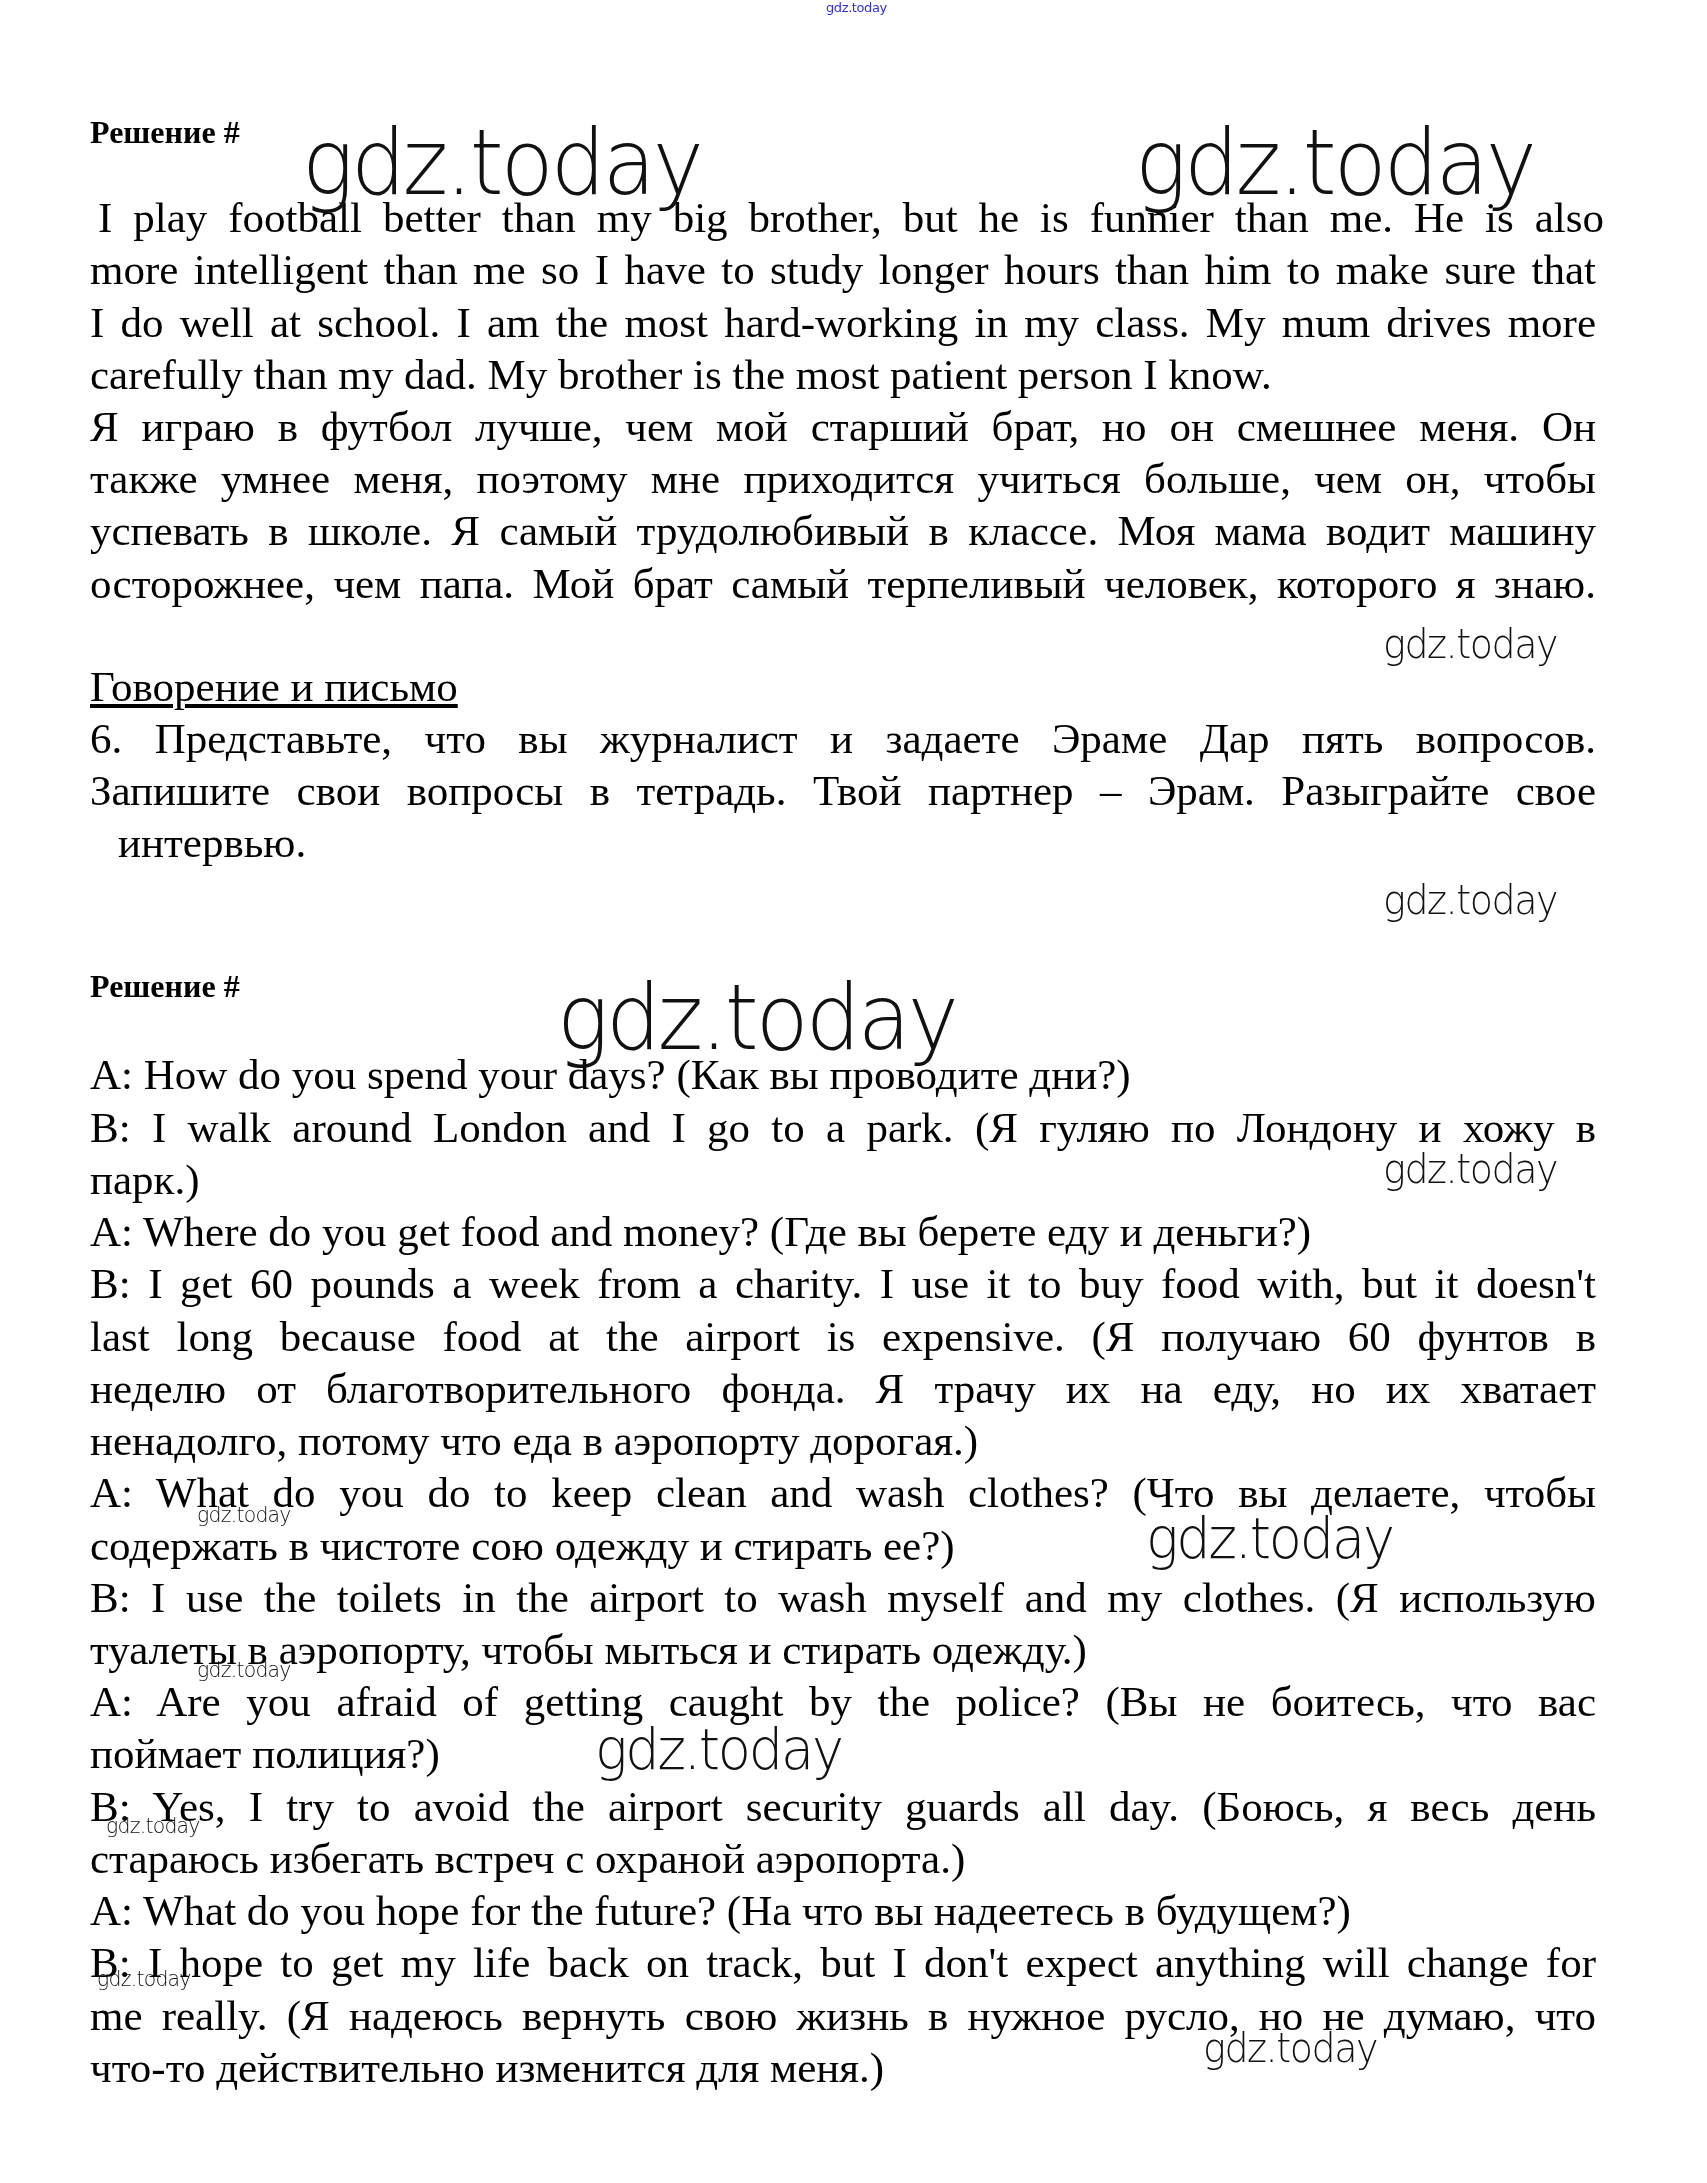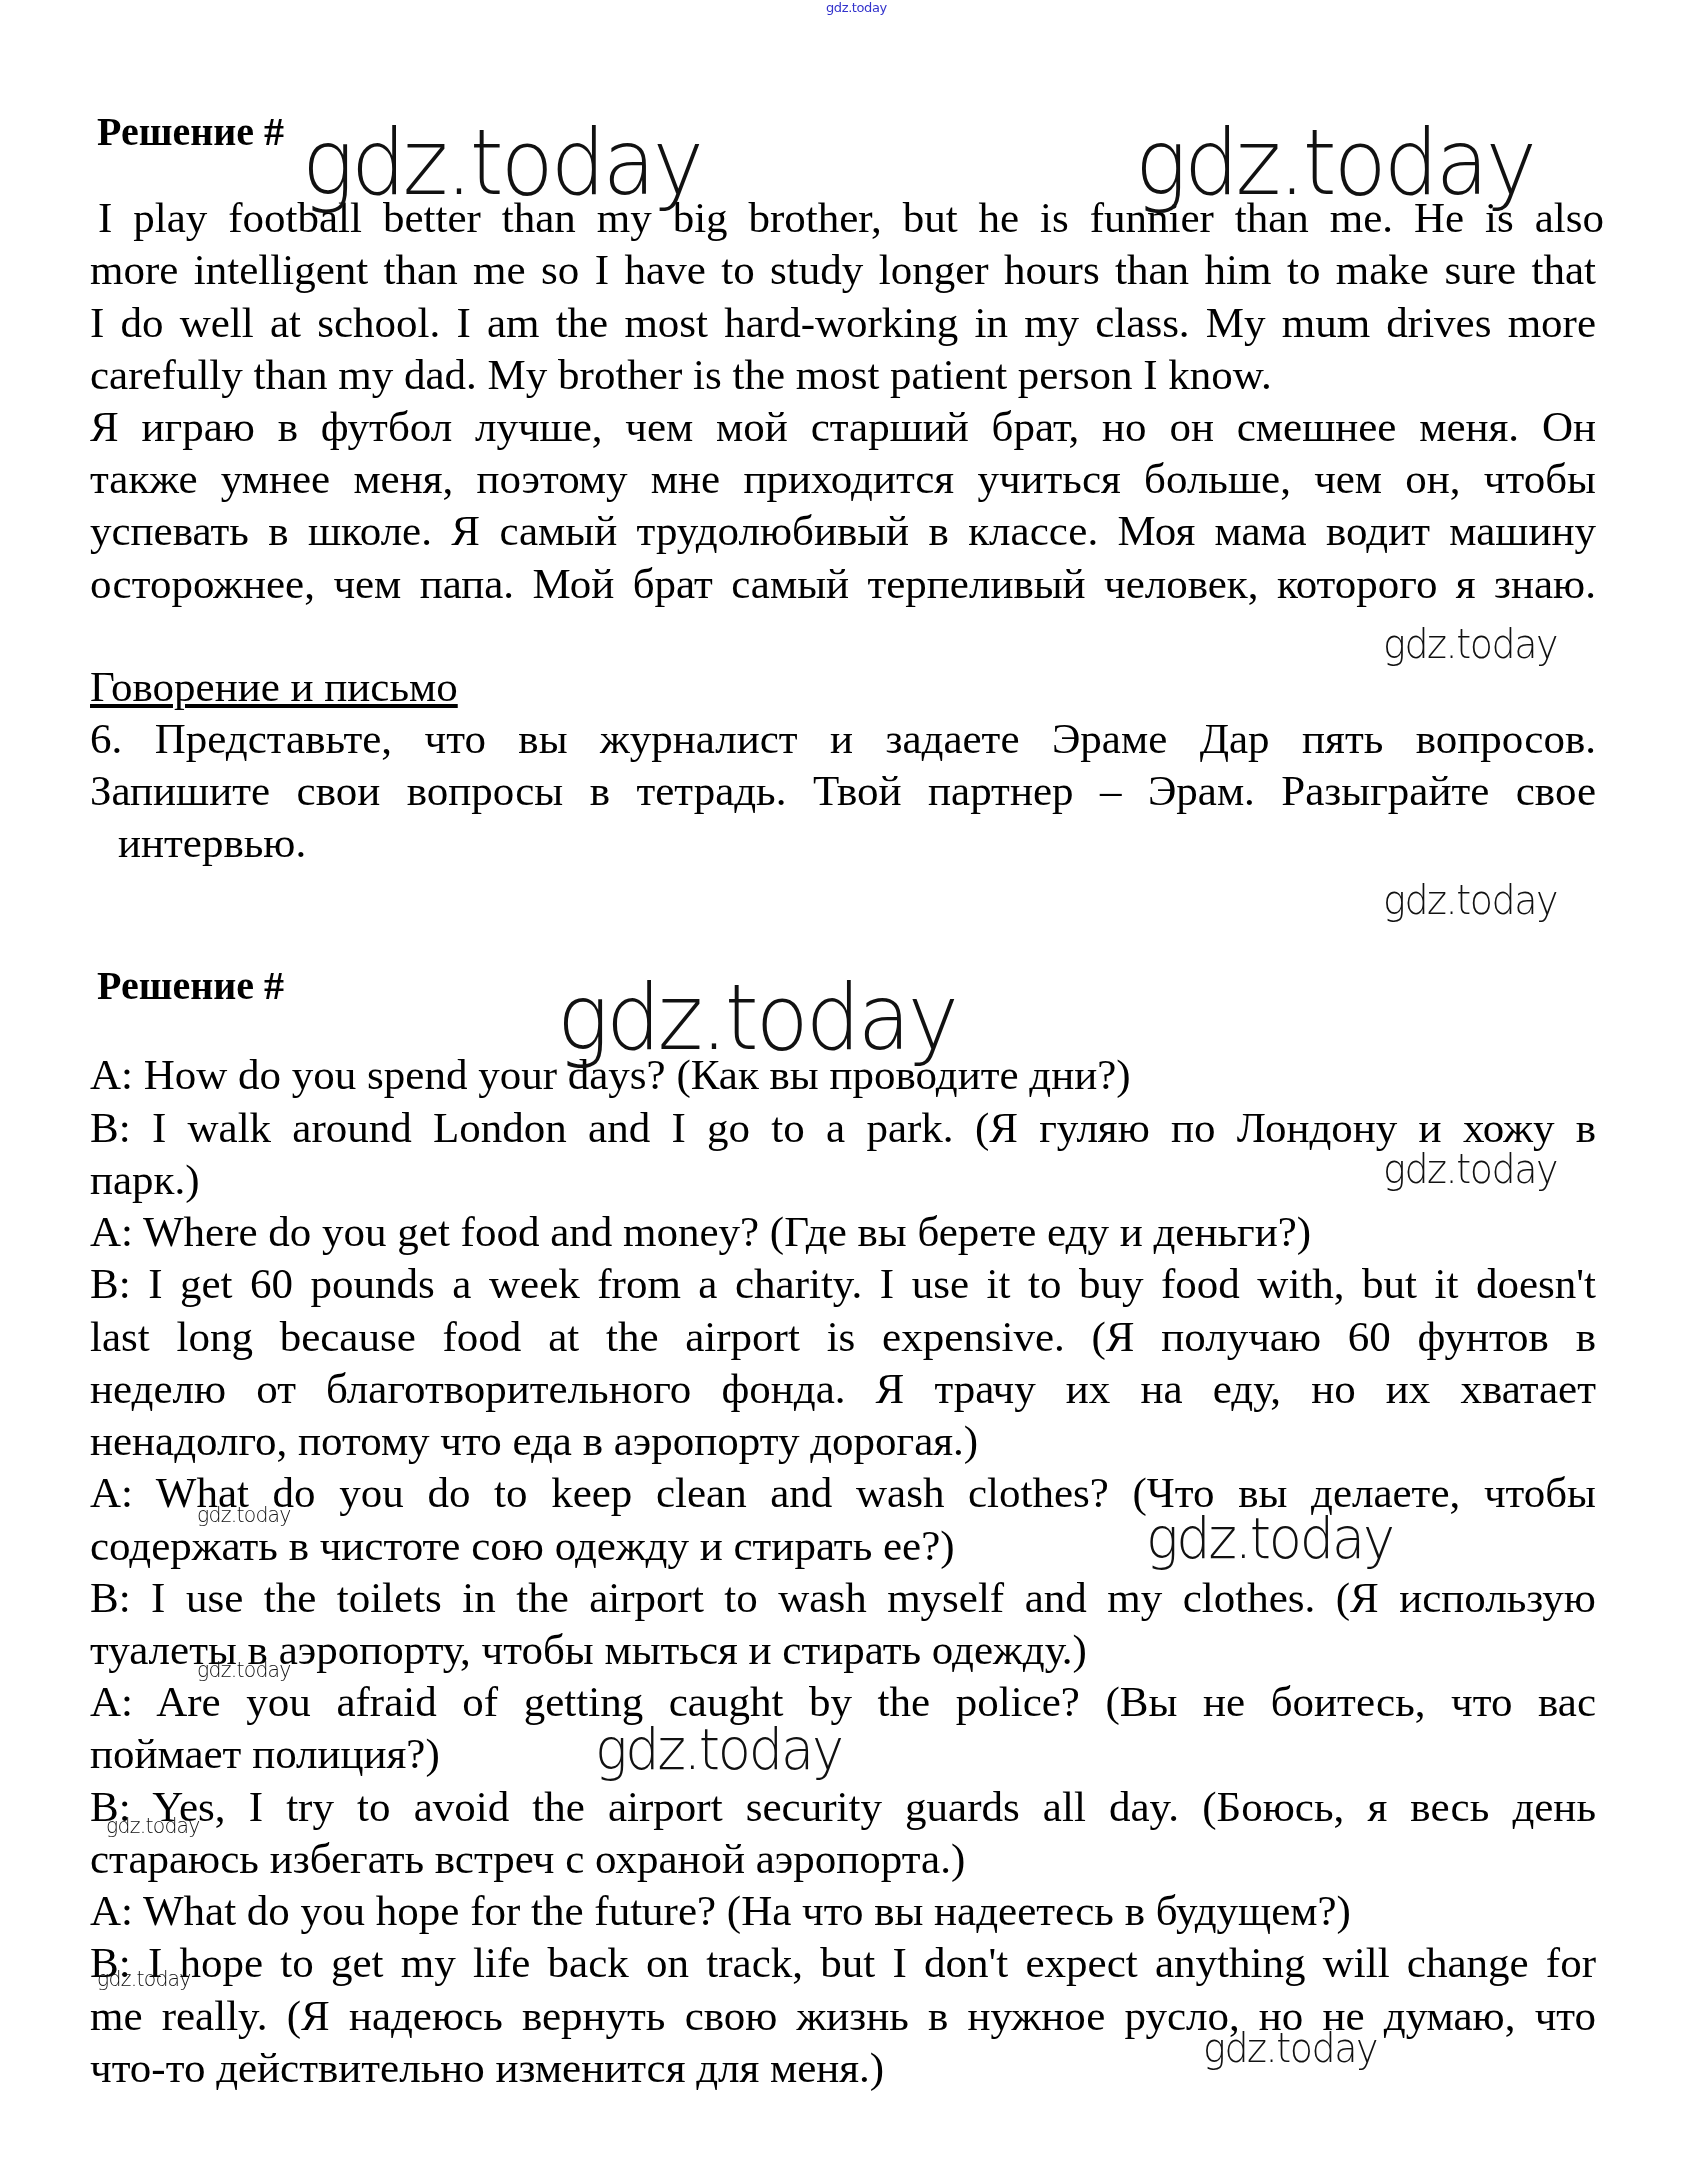--- a/index.html
+++ b/index.html
@@ -32,21 +32,21 @@
       width: 1506px;
       font-size: 43px;
       line-height: 52px;
       white-space: nowrap;
     }
     .justify {
       text-align: justify;
       text-align-last: justify;
       white-space: normal;
     }
-    .bold { font-weight: bold; font-size: 40px; margin-left: 7px; }
+    .bold { font-weight: bold; font-size: 32px; }
     .wm {
       position: absolute;
       font-family: "DejaVu Sans", sans-serif;
       font-weight: 200;
       color: #111111;
       white-space: nowrap;
       letter-spacing: -1.5px;
       transform: scaleX(0.95);
       transform-origin: left top;
     }

